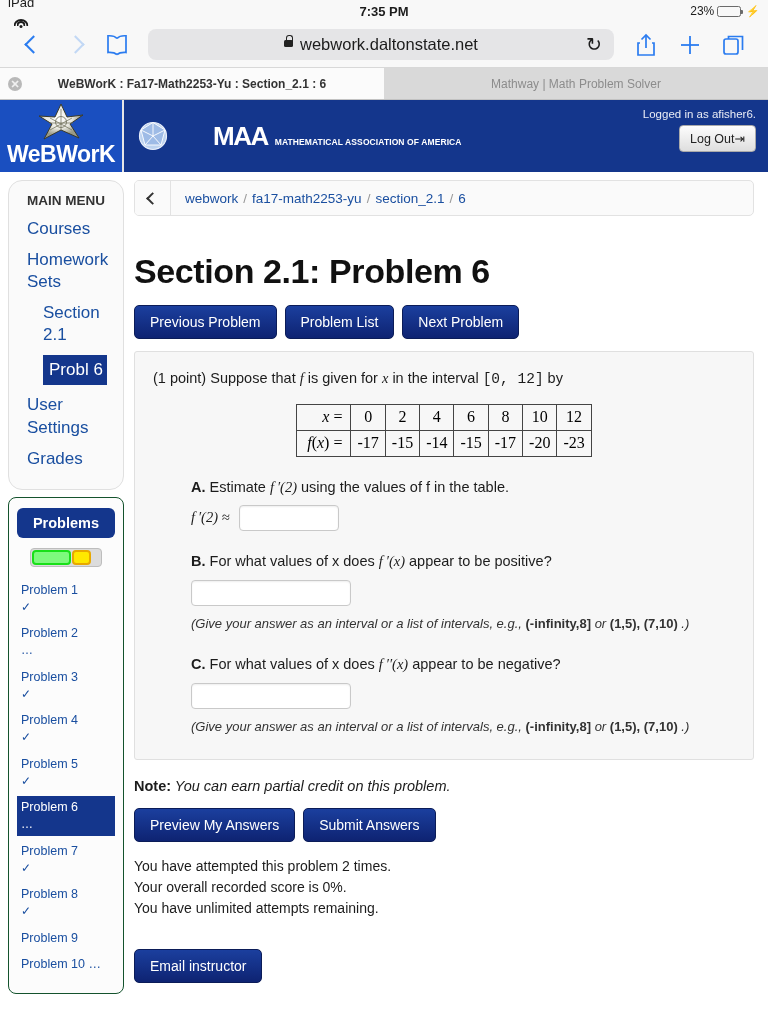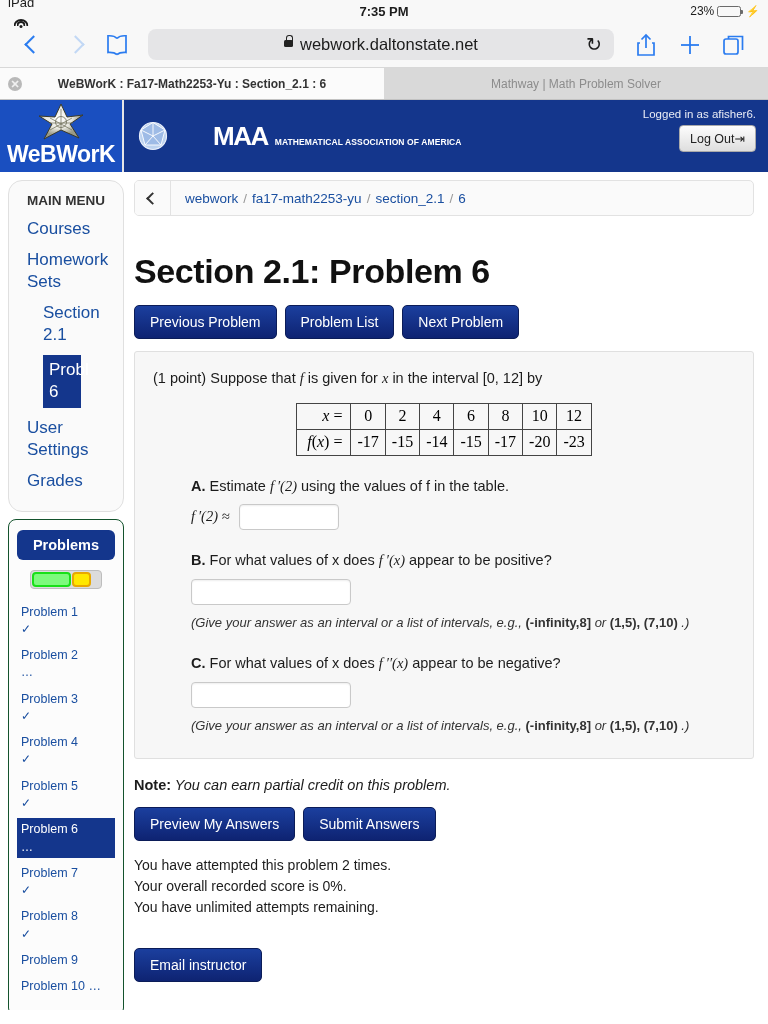--- a/index.html
+++ b/index.html
@@ -136,21 +136,21 @@
     border: 1px solid #e0e0e0; border-radius: 14px; background: #fafafa;
     padding: 12px 0 10px 18px;
   }
   .menu-title { font-size: 13.5px; font-weight: bold; color: #333; line-height: 1.25;
     margin-bottom: 8px; }
   .menu-link { font-size: 17px; color: #1a4fa0; line-height: 1.3; margin-bottom: 9px;
     display: block; }
   .menu-link.sub { padding-left: 16px; }
   .menu-link.active {
     background: #14368c; color: #fff; display: inline-block;
-    padding: 4px 0 4px 6px; margin-left: 16px; width: 38px; border-radius: 0;
+    padding: 4px 0 4px 6px; margin-left: 16px; width: 64px; border-radius: 0;
   }
   .problems-card {
     margin-top: 7px; border: 1px solid #14532d; border-radius: 8px;
     background: #fcfcfc; padding: 10px 8px 14px 8px;
   }
   .problems-btn {
     background: #14368c; color: #fff; font-size: 14.5px; font-weight: bold;
     text-align: center; border-radius: 6px; padding: 7px 0; margin-bottom: 10px;
   }
   .progress-wrap {
@@ -190,21 +190,21 @@
     color: #fff; font-size: 14px; border: 1px solid #0b1c58; border-radius: 5px;
     padding: 8px 15px; text-align: center;
   }
 
   .problem-box {
     border: 1px solid #e0e0e0; background: #f7f7f7; border-radius: 3px;
     padding: 16px 18px 22px 18px;
   }
   .stmt { font-size: 14.5px; color: #1c1c1c; line-height: 1.45; }
   .mi { font-family: "Liberation Serif", serif; font-style: italic; }
-  .mn { font-family: Liberation Sans, sans-serif; font-style: normal; }
+  .mn { font-family: Liberation Mono, monospace; font-style: normal; }
 
   table.ftable { border-collapse: collapse; margin: 14px auto 0 auto;
     font-family: "Liberation Serif", serif; font-size: 16px; }
   table.ftable td { border: 1px solid #444; padding: 2px 6px; text-align: center;
     line-height: 1.3; }
   table.ftable td.lbl { text-align: right; padding-right: 8px; padding-left: 10px; }
 
   .part { margin-top: 20px; font-size: 14.5px; color: #1c1c1c; line-height: 1.5; margin-left: 38px; }
   .part b { font-weight: bold; }
   .ansrow { display: flex; align-items: center; gap: 9px; margin-top: 7px; }

